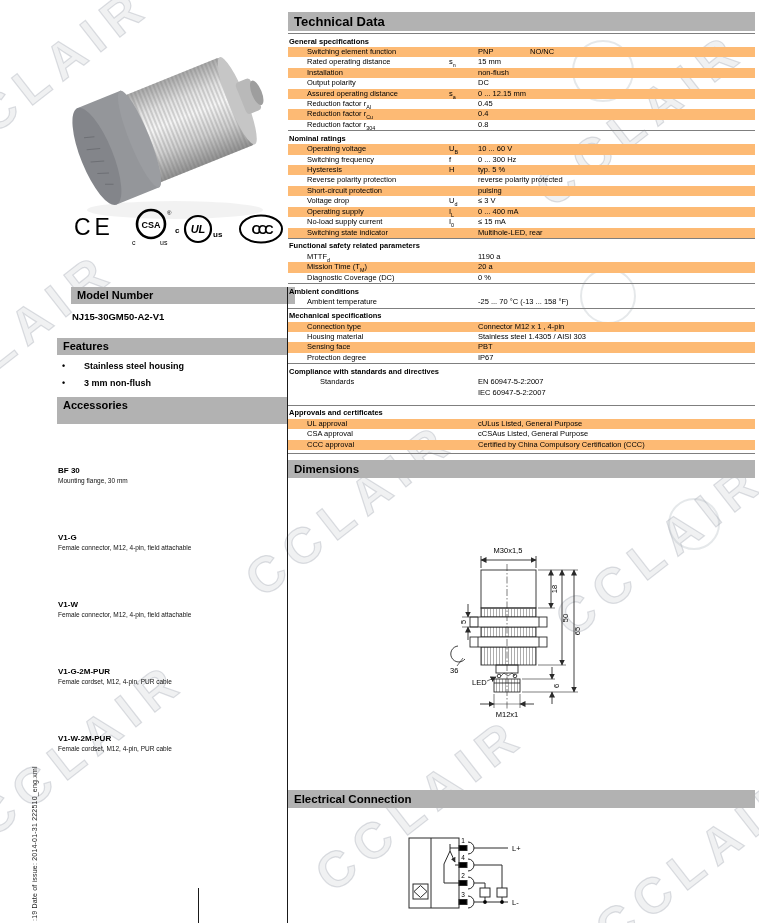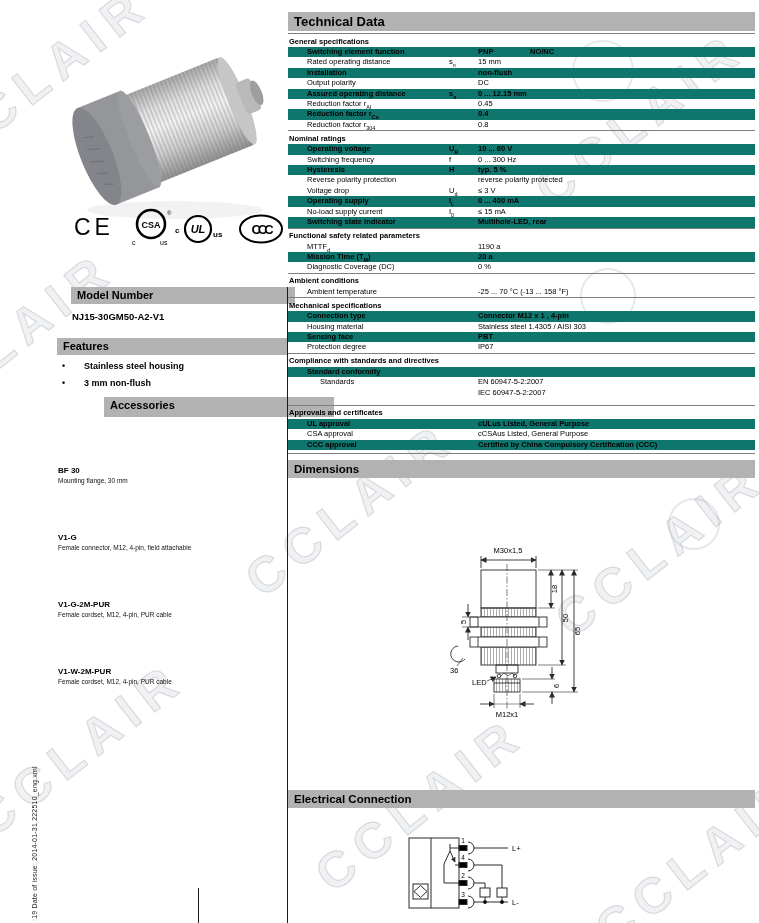--- a/index.html
+++ b/index.html
@@ -12,30 +12,30 @@
       font-size:50px;font-weight:bold;letter-spacing:10px;
       color:rgba(178,184,192,0.20);-webkit-text-stroke:1.2px rgba(165,172,182,0.38);}
   .wm-ring{position:absolute;border:2px solid rgba(175,182,190,0.32);border-radius:50%;}
 
   
   .bar{position:absolute;background:#b2b2b2;font-weight:bold;box-sizing:border-box;
        padding-left:6px;white-space:nowrap;}
   #bar-tech{left:288px;top:12px;width:467px;height:19px;font-size:13px;line-height:19px;}
   #bar-model{left:71px;top:287px;width:224px;height:17px;font-size:11px;line-height:17px;}
   #bar-features{left:57px;top:338px;width:230px;height:17px;font-size:11px;line-height:17px;}
-  #bar-acc{left:57px;top:397px;width:230px;height:20px;font-size:11px;line-height:17px;margin-left:47px;}
+  #bar-acc{left:57px;top:397px;width:230px;height:27px;font-size:11px;line-height:17px;}
   #bar-dim{left:288px;top:460px;width:467px;height:18px;font-size:11.5px;line-height:18px;}
   #bar-elec{left:288px;top:790px;width:467px;height:18px;font-size:11.5px;line-height:18px;}
 
   
   #tech-table{position:absolute;left:288px;top:33px;width:467px;font-size:7.5px;}
   .sec-heading{border-top:1px solid #7f7f7f;font-weight:bold;padding:2.5px 0 1.5px 1px;}
   .sec-heading.gap{margin-top:7px;}
   .t-row{display:flex;min-height:10.4px;line-height:10.4px;padding-left:19px;}
-  .t-row.shaded{background:#0f766e;font-weight:bold;}
+  .t-row.shaded{background:#fdba74;}
   .t-label{width:142px;flex:none;}
   .t-label.indent{text-indent:13px;}
   .t-symbol{width:29px;flex:none;}
   .t-value{flex:1;white-space:pre-line;}
   .t-value .v1{display:inline-block;min-width:52px;}
   sub{font-size:0.72em;line-height:0;}
   #table-endline{position:absolute;left:288px;top:453px;width:467px;border-top:1px solid #7f7f7f;}
 
   
   #model-value{position:absolute;left:58px;top:311px;font-size:9.5px;font-weight:bold;margin-left:14px;}
@@ -149,20 +149,24 @@
   <div id="acc-list">
       <div class="acc-item">
         <div class="acc-name">BF 30</div>
         <div class="acc-desc">Mounting flange, 30 mm</div>
       </div>
       <div class="acc-item">
         <div class="acc-name">V1-G</div>
         <div class="acc-desc">Female connector, M12, 4-pin, field attachable</div>
       </div>
       <div class="acc-item">
+        <div class="acc-name">V1-W</div>
+        <div class="acc-desc">Female connector, M12, 4-pin, field attachable</div>
+      </div>
+      <div class="acc-item">
         <div class="acc-name">V1-G-2M-PUR</div>
         <div class="acc-desc">Female cordset, M12, 4-pin, PUR cable</div>
       </div>
       <div class="acc-item">
         <div class="acc-name">V1-W-2M-PUR</div>
         <div class="acc-desc">Female cordset, M12, 4-pin, PUR cable</div>
       </div>
     </div>
 
   <div class="bar" id="bar-tech">Technical Data</div>
@@ -222,20 +226,25 @@
       <div class="t-row shaded">
         <div class="t-label"><span>Hysteresis</span></div>
         <div class="t-symbol"><span>H</span></div>
         <div class="t-value"><span>typ. 5  %</span></div>
       </div>
       <div class="t-row">
         <div class="t-label"><span>Reverse polarity protection</span></div>
         <div class="t-symbol"></div>
         <div class="t-value"><span>reverse polarity protected</span></div>
       </div>
+      <div class="t-row shaded">
+        <div class="t-label"><span>Short-circuit protection</span></div>
+        <div class="t-symbol"></div>
+        <div class="t-value"><span>pulsing</span></div>
+      </div>
       <div class="t-row">
         <div class="t-label"><span>Voltage drop</span></div>
         <div class="t-symbol"><span>U</span><sub>d</sub></div>
         <div class="t-value"><span>≤ 3 V</span></div>
       </div>
       <div class="t-row shaded">
         <div class="t-label"><span>Operating supply</span></div>
         <div class="t-symbol"><span>I</span><sub>L</sub></div>
         <div class="t-value"><span>0 ... 400 mA</span></div>
       </div>
@@ -286,25 +295,20 @@
         <div class="t-label"><span>Sensing face</span></div>
         <div class="t-symbol"></div>
         <div class="t-value"><span>PBT</span></div>
       </div>
       <div class="t-row">
         <div class="t-label"><span>Protection degree</span></div>
         <div class="t-symbol"></div>
         <div class="t-value"><span>IP67</span></div>
       </div>
       <div class="sec-heading">Compliance with standards and directives</div>
-      <div class="t-row shaded">
-        <div class="t-label"><span>Standard conformity</span></div>
-        <div class="t-symbol"></div>
-        <div class="t-value"><span></span></div>
-      </div>
       <div class="t-row">
         <div class="t-label indent"><span>Standards</span></div>
         <div class="t-symbol"></div>
         <div class="t-value"><span>EN 60947-5-2:2007
 IEC 60947-5-2:2007</span></div>
       </div>
       <div class="sec-heading gap">Approvals and certificates</div>
       <div class="t-row shaded">
         <div class="t-label"><span>UL approval</span></div>
         <div class="t-symbol"></div>

